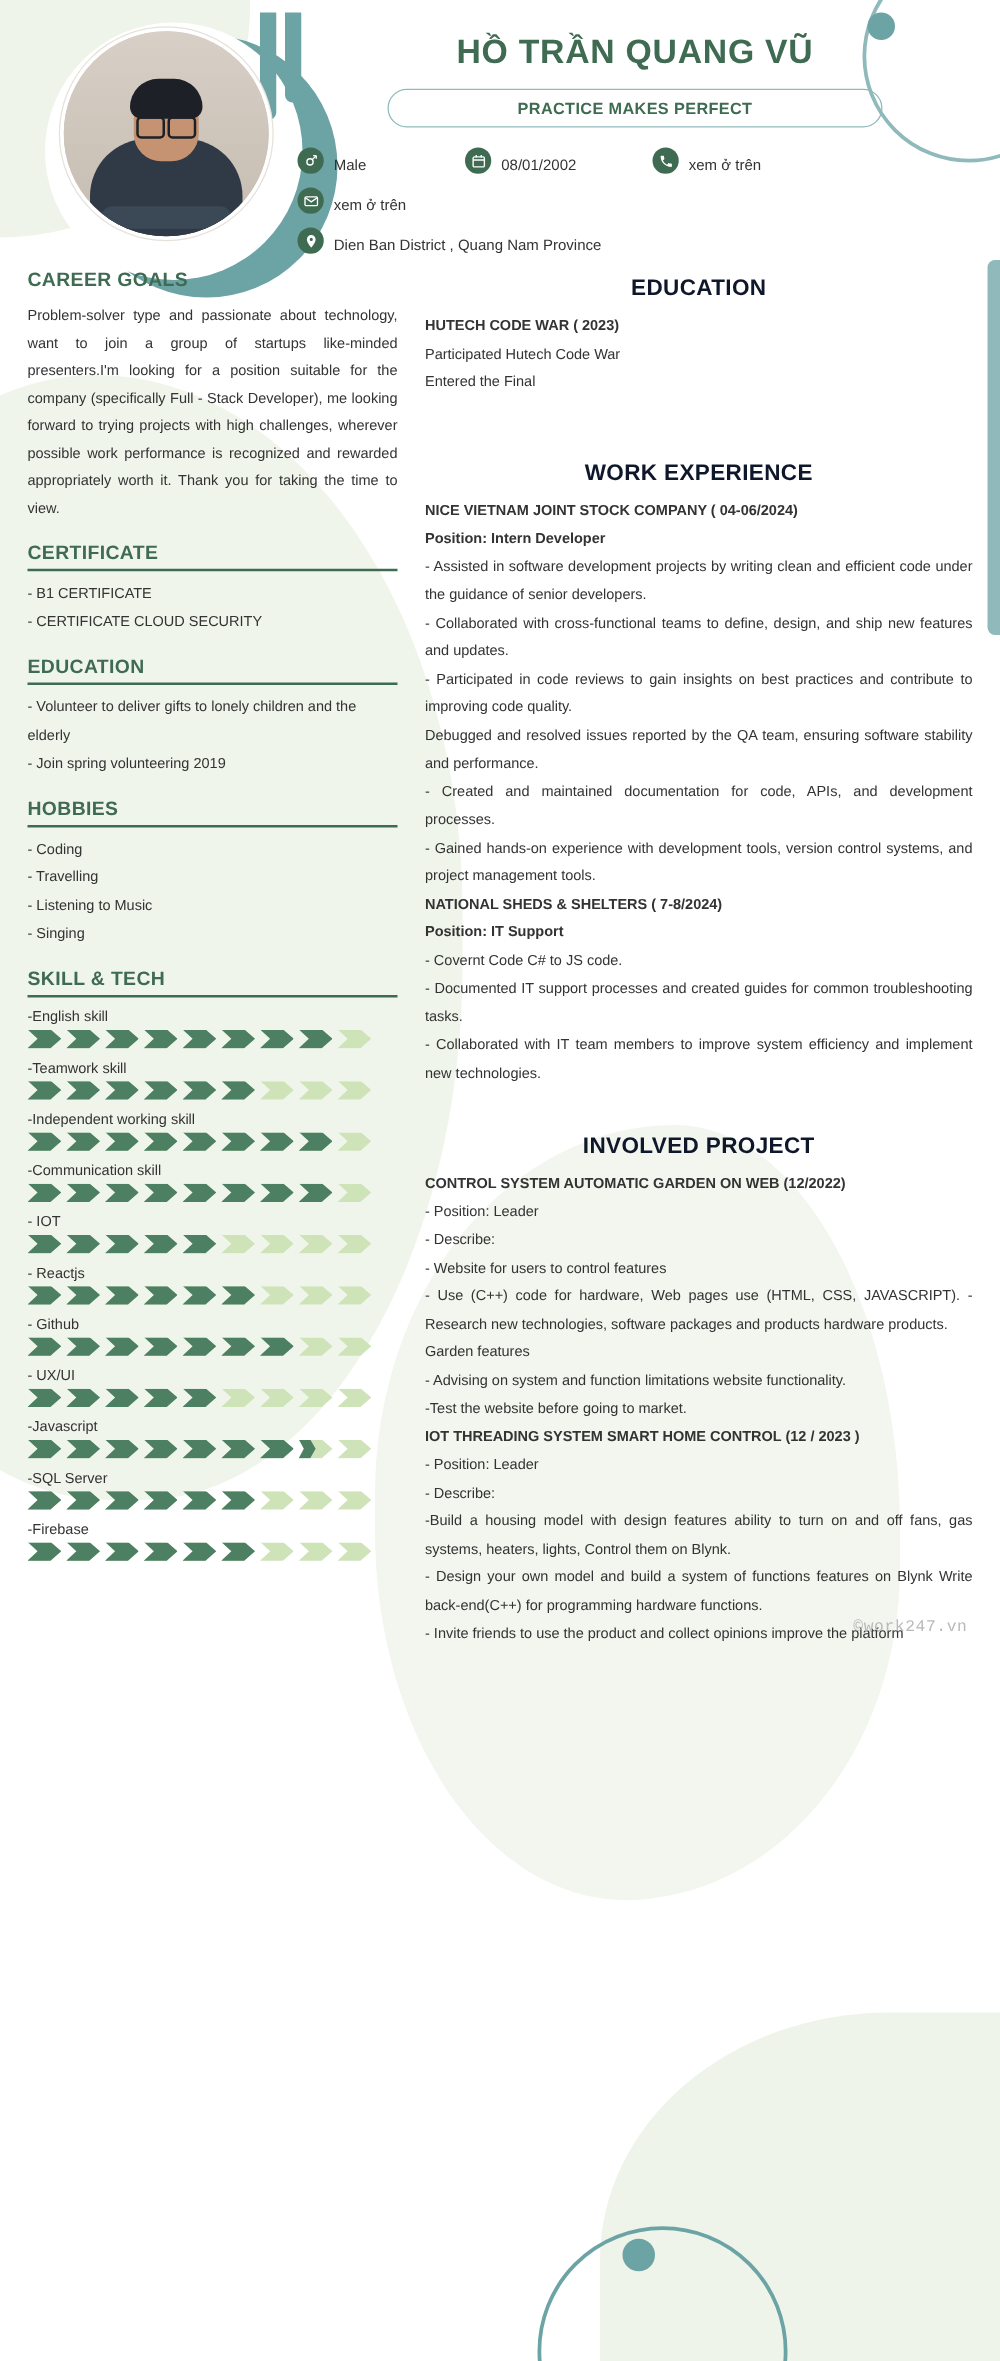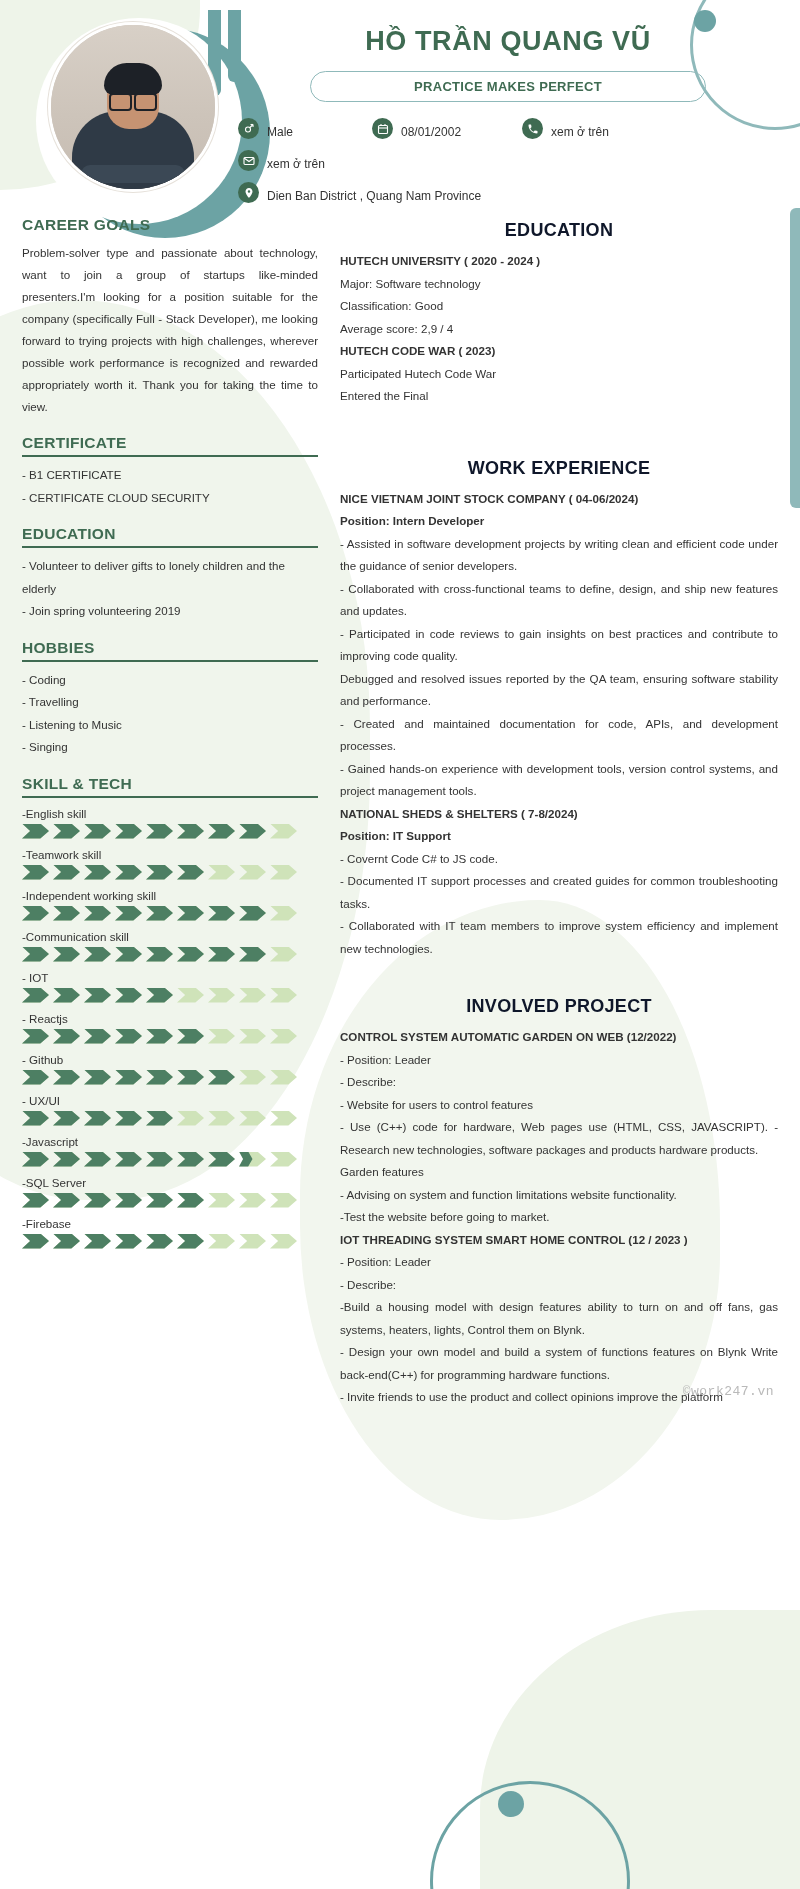--- a/index.html
+++ b/index.html
@@ -803,26 +803,20 @@
             </div>
         </div>
 
       </div>
 
       <div class="col-right">
 
         <div class="block">
           <div class="sec-title-right">EDUCATION</div>
 
-          <div>
-            <div class="line bold">HUTECH UNIVERSITY ( 2020 - 2024 )</div>
-            <div class="line">Major: Software technology</div>
-            <div class="line">Classification: Good</div>
-            <div class="line">Average score: 2,9 / 4</div>
-          </div>
 
           <div>
             <div class="line bold">HUTECH CODE WAR ( 2023)</div>
             <div class="line">Participated Hutech Code War</div>
             <div class="line">Entered the Final</div>
           </div>
         </div>
 
         <div class="block" style="margin-top:50px;">
           <div class="sec-title-right">WORK EXPERIENCE</div>

